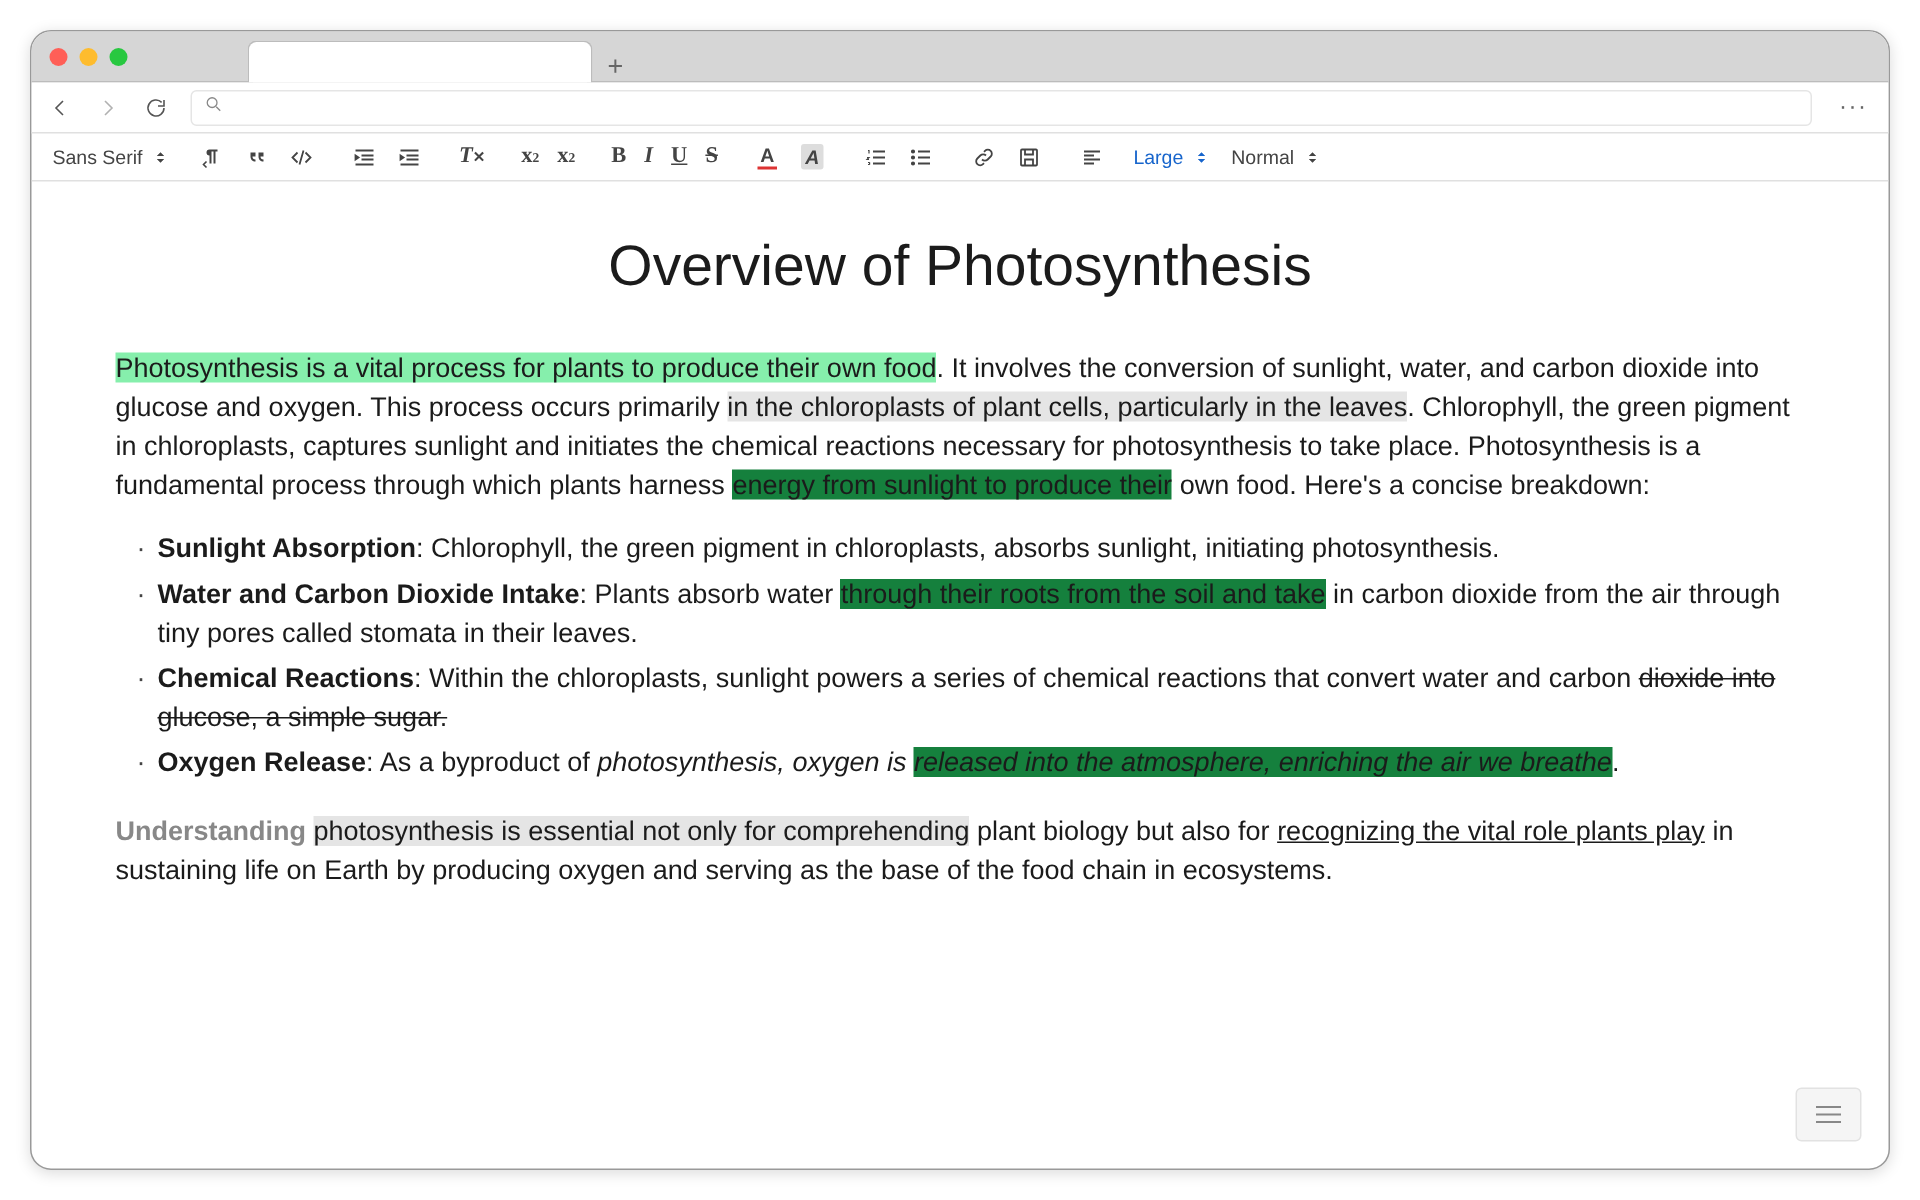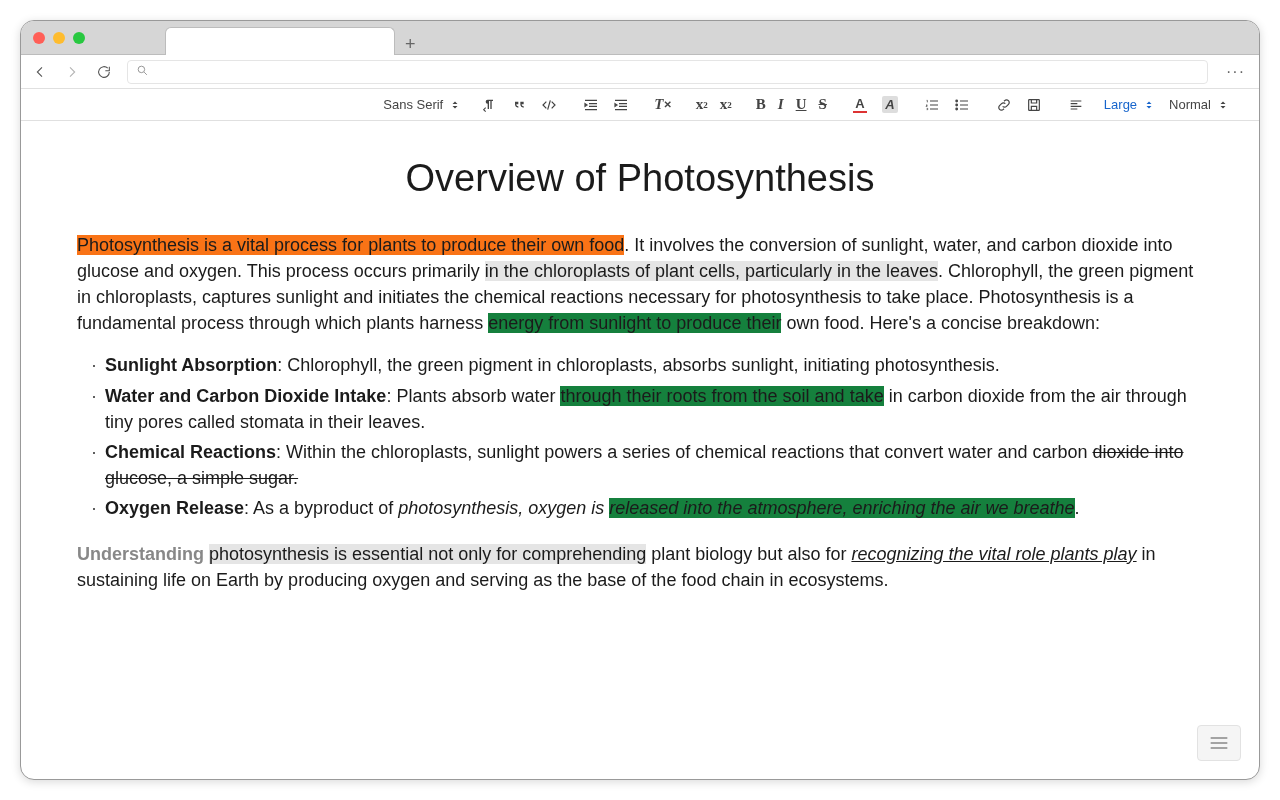--- a/index.html
+++ b/index.html
@@ -70,25 +70,24 @@
     padding: 0 8px;
     color: #aaa;
   }
   .urlbar svg { width: 13px; height: 13px; stroke: #888; fill: none; stroke-width: 1.6; }
   .more-dots { color: #666; letter-spacing: 1px; padding: 0 4px; }
   .toolbar {
     height: 32px;
     border-bottom: 1px solid #e0e0e0;
     display: flex;
     align-items: center;
-    padding: 0 26px;
+    padding: 0 10px;
     gap: 6px;
     font-size: 13px;
     color: #444;
-    justify-content: flex-end;
   }
   .toolbar .group { display: flex; align-items: center; gap: 6px; padding: 0 6px; }
   .toolbar .picker {
     display: flex; align-items: center; gap: 6px;
     padding: 2px 4px;
   }
   .toolbar .picker.blue { color: #1765cc; }
   .toolbar .chev { width: 12px; height: 12px; display: inline-block; }
   .toolbar .chev svg { width: 12px; height: 12px; fill: #444; }
   .toolbar .chev.blue svg { fill: #1765cc; }
@@ -125,25 +124,25 @@
   .editor p { margin: 0 0 14px; }
   .editor ul { list-style: none; padding-left: 28px; margin: 6px 0 18px; }
   .editor ul li { position: relative; padding: 2px 0; }
   .editor ul li::before {
     content: "·";
     position: absolute;
     left: -14px;
     top: 2px;
     color: #444;
   }
-  .hl-lime { background: #f97316; }
+  .hl-lime { background: #86efac; }
   .hl-yellow { background: #15803d; }
   .hl-pink { background: #e5e5e5; }
   .strike-text { text-decoration: line-through; }
-  .underline-text { text-decoration: underline; font-style: italic; }
+  .underline-text { text-decoration: underline; }
   .bold { font-weight: bold; }
   .bold-gray { font-weight: bold; color: #888; }
   .italic-text { font-style: italic; }
 
   .hamburger {
     position: absolute;
     right: 18px;
     bottom: 18px;
     width: 44px; height: 36px;
     background: #f5f5f5;

